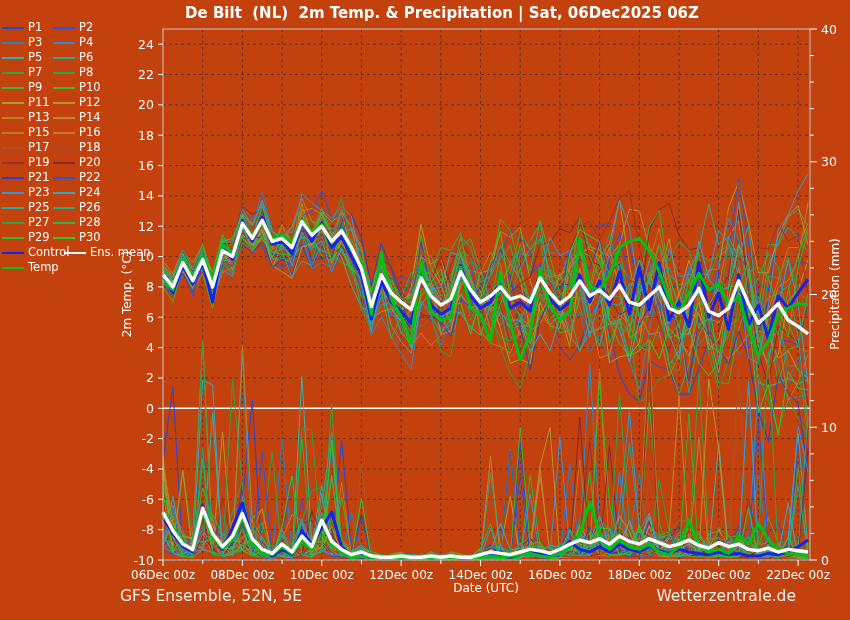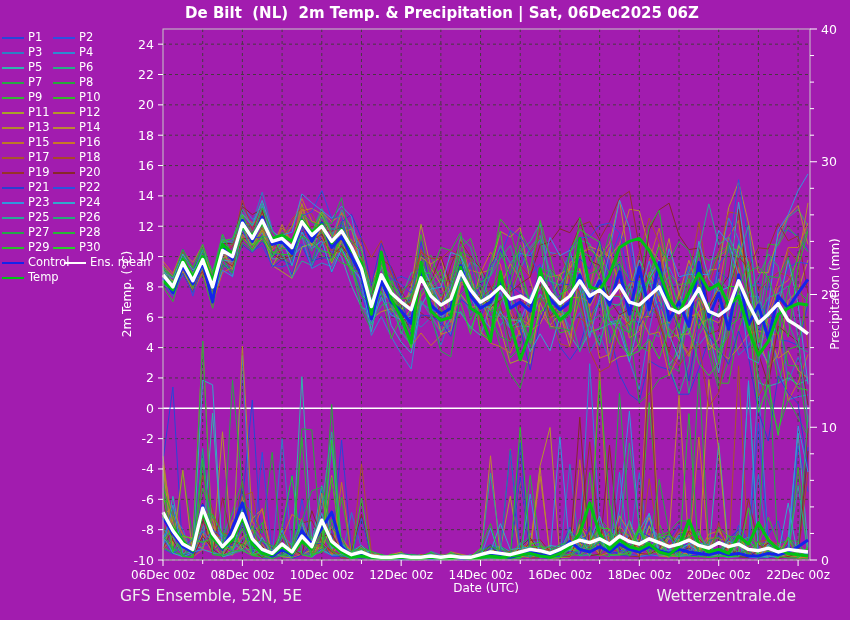--- a/index.html
+++ b/index.html
@@ -1,18 +1,18 @@
 <!DOCTYPE html>
 <html><head>
 <meta charset="utf-8">
 <style>
   html,body{margin:0;padding:0;background:#000;}
-  .screen{position:relative;width:850px;height:620px;background:#a21caf;overflow:hidden;
+  .screen{position:relative;width:850px;height:620px;background:#c2410c;overflow:hidden;
           font-family:"DejaVu Sans","Liberation Sans",sans-serif;}
-  .legend{position:absolute;left:2px;top:30px;width:130px;}
+  .legend{position:absolute;left:2px;top:20px;width:130px;}
   .legend-row{display:flex;height:15px;align-items:center;}
   .legend-item{display:flex;align-items:center;width:51px;}
   .legend-item.wide{width:62px;}
   .legend-swatch{width:22px;height:2px;margin-right:4px;flex:0 0 22px;}
   .legend-label{color:#fff;font-size:11.5px;line-height:15px;white-space:nowrap;}
   svg text{font-family:"DejaVu Sans","Liberation Sans",sans-serif;}
 </style>
 </head>
 <body>
 

